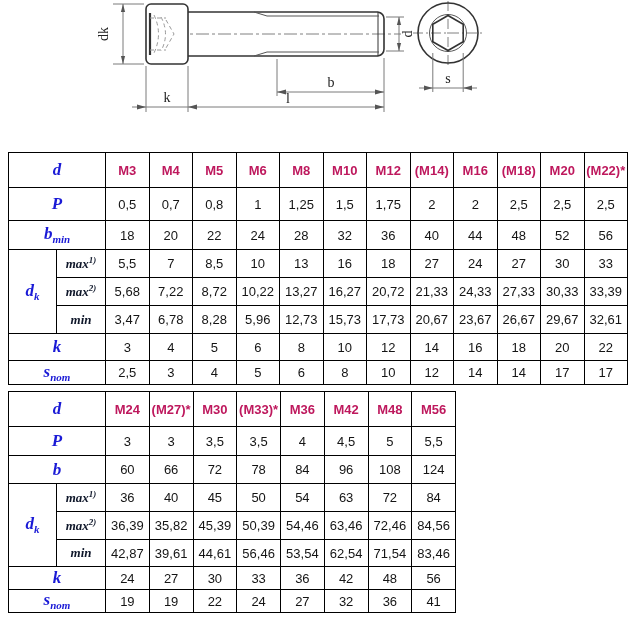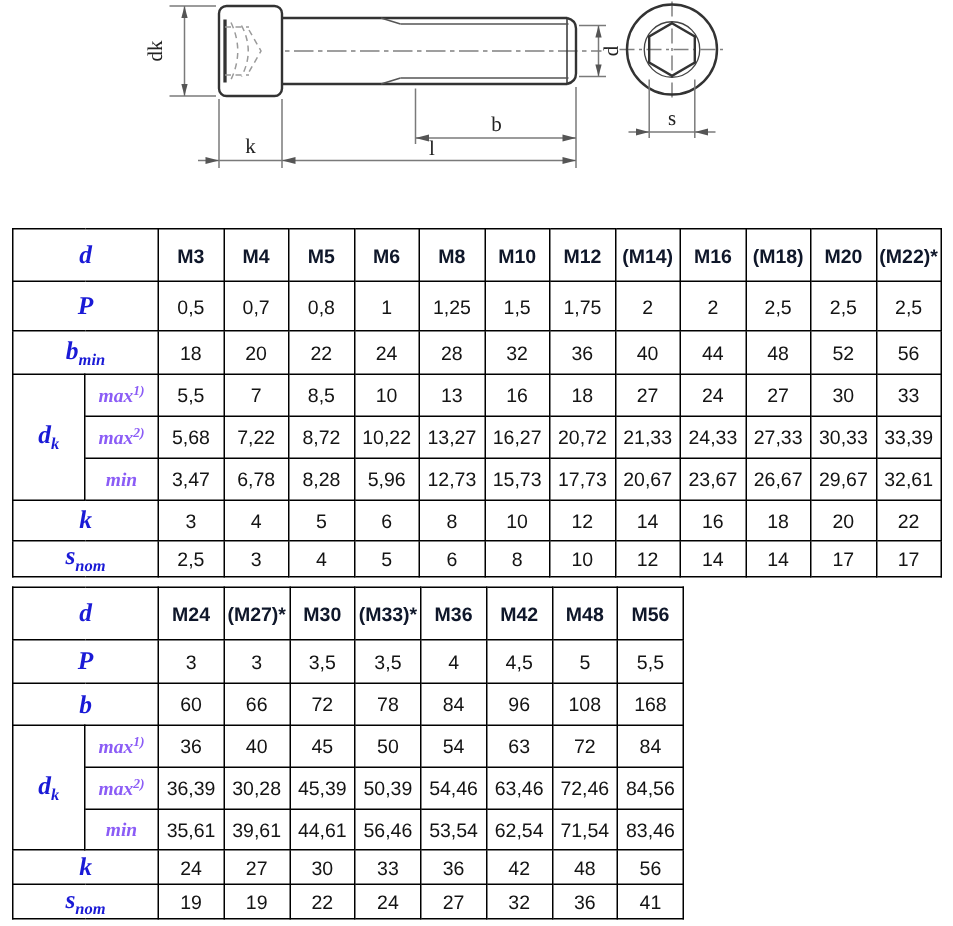--- a/index.html
+++ b/index.html
@@ -20,23 +20,23 @@
   #t1 tr.r3 td{height:27px}#t1 tr.r4 td{height:27px}#t1 tr.r5 td{height:27px}
   #t1 tr.r6 td{height:26px}#t1 tr.r7 td{height:23px}
   #t2 tr.r0 td{height:34px}#t2 tr.r1 td{height:28px}#t2 tr.r2 td{height:27px}
   #t2 tr.r3 td{height:27px}#t2 tr.r4 td{height:27px}#t2 tr.r5 td{height:26px}
   #t2 tr.r6 td{height:22px}#t2 tr.r7 td{height:22px}
 
   .lb{font-family:"Liberation Serif",serif;font-weight:bold;font-style:italic;
       color:#1a1ad6;font-size:17px;}
   .lb sub{font-size:11px;font-weight:bold;font-style:italic;}
   .slb{font-family:"Liberation Serif",serif;font-weight:bold;font-style:italic;
-      color:#8b5cf6;font-size:13px;}
+      color:#0f172a;font-size:13px;}
   .slb sup{font-size:9px;}
-  .ch{font-family:"Liberation Sans",sans-serif;font-weight:bold;color:#0f172a;font-size:13px;}
+  .ch{font-family:"Liberation Sans",sans-serif;font-weight:bold;color:#be185d;font-size:13px;}
   .dc{font-family:"Liberation Sans",sans-serif;color:#141414;font-size:13px;}
 </style>
 </head>
 <body>
 
 <div class="drawing">
 <svg width="635" height="148" viewBox="0 0 635 148">
 
   <g stroke="#808080" stroke-width="1">
     <line x1="152" y1="34" x2="401" y2="34" stroke-dasharray="13 3 3 3"></line>
@@ -287,48 +287,48 @@
       </tr>
   <tr class="r2">
     <td colspan="2" class="lb"><span>b</span></td>
   <td class="dc">60</td>
         <td class="dc">66</td>
         <td class="dc">72</td>
         <td class="dc">78</td>
         <td class="dc">84</td>
         <td class="dc">96</td>
         <td class="dc">108</td>
-        <td class="dc">168</td>
+        <td class="dc">124</td>
       </tr>
   <tr class="r3">
     <td rowspan="3" class="lb"><span>d</span><sub>k</sub></td>
     <td class="slb"><span>max</span><sup>1)</sup></td>
   <td class="dc">36</td>
         <td class="dc">40</td>
         <td class="dc">45</td>
         <td class="dc">50</td>
         <td class="dc">54</td>
         <td class="dc">63</td>
         <td class="dc">72</td>
         <td class="dc">84</td>
       </tr>
   <tr class="r4">
     <td class="slb"><span>max</span><sup>2)</sup></td>
   <td class="dc">36,39</td>
-        <td class="dc">30,28</td>
+        <td class="dc">35,82</td>
         <td class="dc">45,39</td>
         <td class="dc">50,39</td>
         <td class="dc">54,46</td>
         <td class="dc">63,46</td>
         <td class="dc">72,46</td>
         <td class="dc">84,56</td>
       </tr>
   <tr class="r5">
     <td class="slb"><span>min</span></td>
-  <td class="dc">35,61</td>
+  <td class="dc">42,87</td>
         <td class="dc">39,61</td>
         <td class="dc">44,61</td>
         <td class="dc">56,46</td>
         <td class="dc">53,54</td>
         <td class="dc">62,54</td>
         <td class="dc">71,54</td>
         <td class="dc">83,46</td>
       </tr>
   <tr class="r6">
     <td colspan="2" class="lb"><span>k</span></td>

